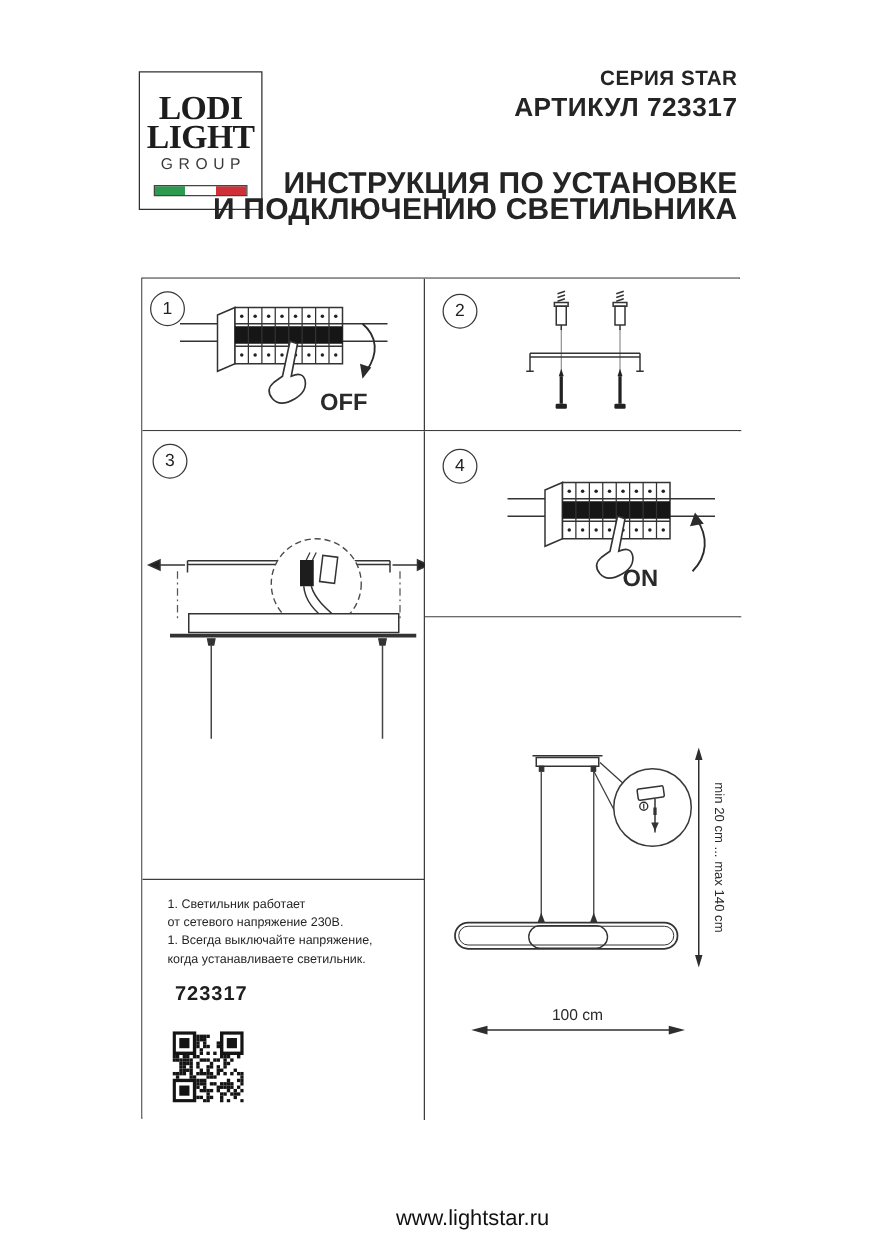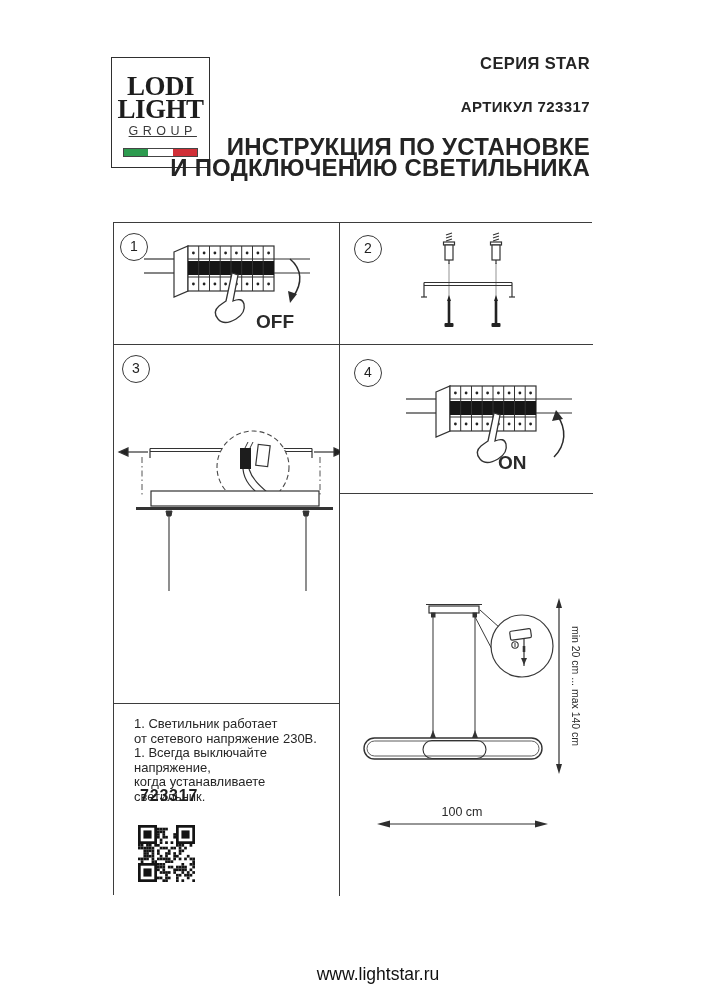--- a/index.html
+++ b/index.html
@@ -5,43 +5,43 @@
   html,body{margin:0;padding:0;background:#ffffff;}
   .page{position:relative;width:706px;height:1000px;background:#fff;overflow:hidden;
         font-family:"Liberation Sans",sans-serif;color:#242424;}
 
   
   .logo-box{position:absolute;left:111px;top:57px;width:99px;height:111px;
             border:1.5px solid #2f2f2f;background:#fff;box-sizing:border-box;text-align:center;}
   .logo-word{font-family:"Liberation Serif",serif;font-weight:700;font-size:27px;line-height:23px;
              letter-spacing:-.5px;color:#1d1d1d;}
   .logo-word.first{margin-top:17px;}
-  .logo-group{font-size:12.5px;letter-spacing:4.5px;text-indent:4.5px;color:#3a3a3a;margin-top:3px;text-decoration:underline;}
+  .logo-group{font-size:12.5px;letter-spacing:4.5px;text-indent:4.5px;color:#3a3a3a;margin-top:3px;}
   .logo-flag{position:absolute;left:11px;right:11px;bottom:10px;height:7px;border:1px solid #444;
              background:linear-gradient(to right,#2d9b4f 0 33.3%,#ffffff 33.3% 66.6%,#d03038 66.6% 100%);}
 
   .hdr-right{position:absolute;right:116px;top:53px;text-align:right;}
   .hdr-series{font-size:16.5px;font-weight:700;letter-spacing:.4px;line-height:20px;}
-  .hdr-article{font-size:15px;font-weight:700;letter-spacing:.4px;line-height:20px;margin-top:24px;}
+  .hdr-article{font-size:21px;font-weight:700;letter-spacing:.4px;line-height:20px;margin-top:4px;}
   .hdr-title{position:absolute;right:116px;top:136px;text-align:right;font-size:24px;font-weight:700;
              letter-spacing:.2px;line-height:21px;}
 
   
   .grid{position:absolute;left:113px;top:222px;width:479px;height:673px;
         border:1.5px solid #3d3d3d;box-sizing:border-box;}
   .cell{position:absolute;box-sizing:border-box;background:#fff;}
   .b-r{border-right:1.4px solid #3d3d3d;}
   .b-b{border-bottom:1.4px solid #3d3d3d;}
   .badge{position:absolute;width:26px;height:26px;border:1.4px solid #3a3a3a;border-radius:50%;
          font-size:14px;line-height:25px;text-align:center;color:#222;background:#fff;}
   svg{display:block;}
   svg text{font-family:"Liberation Sans",sans-serif;fill:#2a2a2a;}
 
   
-  .notes-text{position:absolute;left:20px;top:13px;font-size:13px;line-height:14.5px;color:#262626;}
+  .notes-text{position:absolute;left:20px;top:13px;font-size:10px;line-height:14.5px;color:#262626;}
   .notes-article{position:absolute;left:26px;top:83px;font-size:16px;font-weight:700;letter-spacing:.8px;color:#1e1e1e;}
   .qr{position:absolute;left:24px;top:121px;width:57px;height:57px;}
 
   
   .footer{position:absolute;left:0;width:706px;top:964px;text-align:center;
           font-size:17.5px;font-weight:400;color:#111;padding-left:25px;}
 </style>
 </head>
 <body>
 

